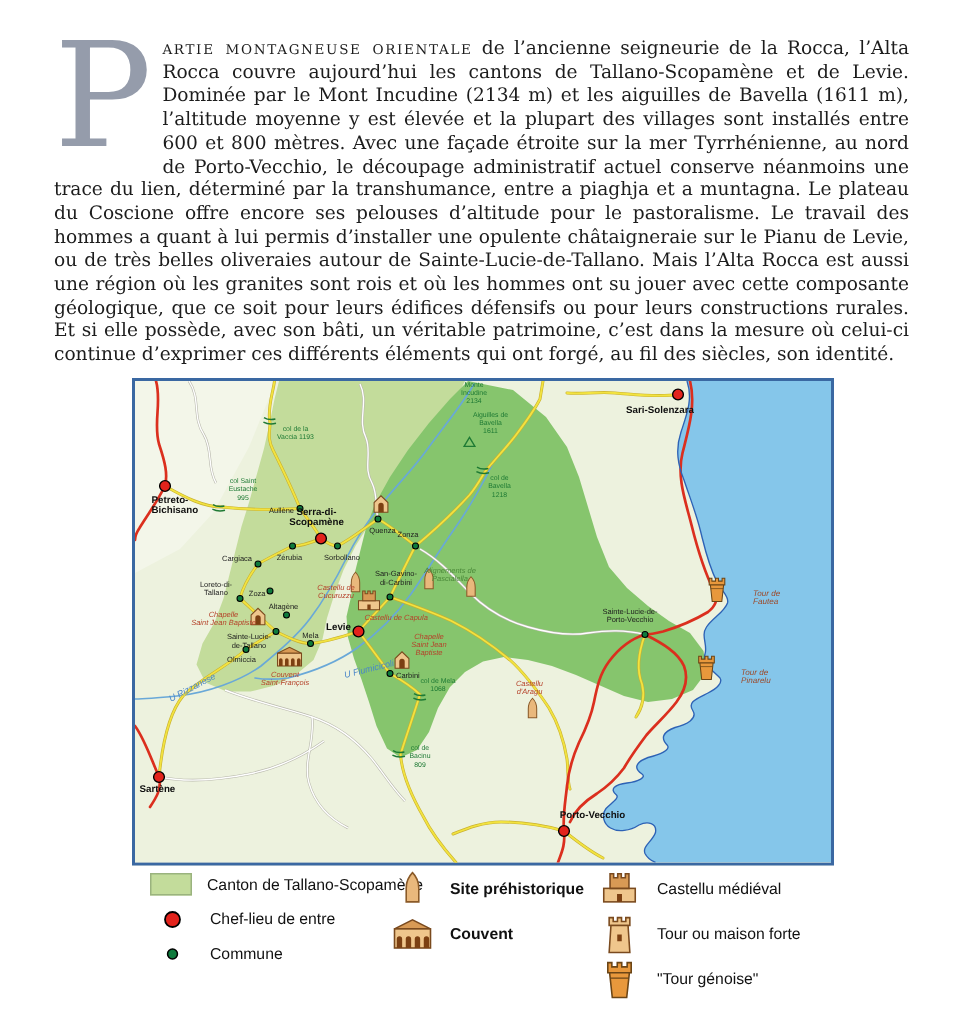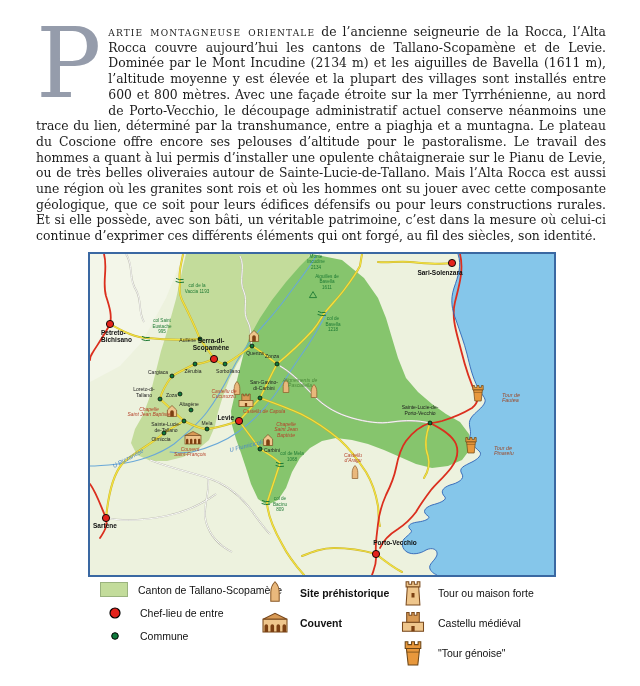--- a/index.html
+++ b/index.html
@@ -274,40 +274,40 @@
               <path d="M-7,6 L-7,2 A1.2,1.2 0 0 1 -4.6,2 L-4.6,6 Z M-3,6 L-3,2 A1.2,1.2 0 0 1 -0.6,2 L-0.6,6 Z M1,6 L1,2 A1.2,1.2 0 0 1 3.4,2 L3.4,6 Z M5,6 L5,2 A1.2,1.2 0 0 1 7.4,2 L7.4,6 Z" fill="#7c4012"></path>
             </g>
           </svg>
           <span class="legend-label">Couvent</span>
         </div>
       </div>
       <div class="legend-col" style="left: 310px;">
         <div class="legend-item" style="height: 30px;">
           <svg width="30" height="28" viewBox="-15 -14 30 28">
             <g transform="scale(1.5)">
+              <rect x="-7" y="-0.5" width="14" height="6" fill="#efc68c" stroke="#7a4a1e" stroke-width="0.7"></rect>
+              <path d="M-4.2,-0.5 L-4.2,-7 L-2.6,-7 L-2.6,-5.2 L-0.8,-5.2 L-0.8,-7 L0.8,-7 L0.8,-5.2 L2.6,-5.2 L2.6,-7 L4.2,-7 L4.2,-0.5 Z" fill="#d89a55" stroke="#7a4a1e" stroke-width="0.7"></path>
+              <rect x="-1.1" y="2" width="2.2" height="3.5" fill="#7c4012"></rect>
+            </g>
+          </svg>
+          <span class="legend-label">Castellu médiéval</span>
+        </div>
+        <div class="legend-item" style="height: 30px;">
+          <svg width="30" height="28" viewBox="-15 -14 30 28">
+            <g transform="scale(1.5)">
               <path d="M-4.6,-4 L-4.6,-7.5 L-2.8,-7.5 L-2.8,-5.8 L-0.9,-5.8 L-0.9,-7.5 L0.9,-7.5 L0.9,-5.8 L2.8,-5.8 L2.8,-7.5 L4.6,-7.5 L4.6,-4 Z" fill="#efc68c" stroke="#7a4a1e" stroke-width="0.7"></path>
               <path d="M-3.8,-4 L3.8,-4 L4.6,8 L-4.6,8 Z" fill="#efc68c" stroke="#7a4a1e" stroke-width="0.7"></path>
               <rect x="-1" y="0" width="2" height="3" fill="#7c4012"></rect>
             </g>
           </svg>
           <span class="legend-label">Tour ou maison forte</span>
         </div>
         <div class="legend-item" style="height: 30px;">
           <svg width="30" height="28" viewBox="-15 -14 30 28">
             <g transform="scale(1.5)">
-              <rect x="-7" y="-0.5" width="14" height="6" fill="#efc68c" stroke="#7a4a1e" stroke-width="0.7"></rect>
-              <path d="M-4.2,-0.5 L-4.2,-7 L-2.6,-7 L-2.6,-5.2 L-0.8,-5.2 L-0.8,-7 L0.8,-7 L0.8,-5.2 L2.6,-5.2 L2.6,-7 L4.2,-7 L4.2,-0.5 Z" fill="#d89a55" stroke="#7a4a1e" stroke-width="0.7"></path>
-              <rect x="-1.1" y="2" width="2.2" height="3.5" fill="#7c4012"></rect>
-            </g>
-          </svg>
-          <span class="legend-label">Castellu médiéval</span>
-        </div>
-        <div class="legend-item" style="height: 30px;">
-          <svg width="30" height="28" viewBox="-15 -14 30 28">
-            <g transform="scale(1.5)">
               <path d="M-5.2,-3 L-5.2,-7.5 L-3.4,-7.5 L-3.4,-5.6 L-1,-5.6 L-1,-7.5 L1,-7.5 L1,-5.6 L3.4,-5.6 L3.4,-7.5 L5.2,-7.5 L5.2,-3 Z" fill="#e8983c" stroke="#6b4516" stroke-width="0.7"></path>
               <path d="M-4.4,-3 L4.4,-3 L3.2,8 L-3.2,8 Z" fill="#e8983c" stroke="#6b4516" stroke-width="0.7"></path>
               <path d="M-4.1,-0.6 L4.1,-0.6" stroke="#6b4516" stroke-width="0.5"></path>
             </g>
           </svg>
           <span class="legend-label">"Tour génoise"</span>
         </div>
       </div>
     </div>
 

